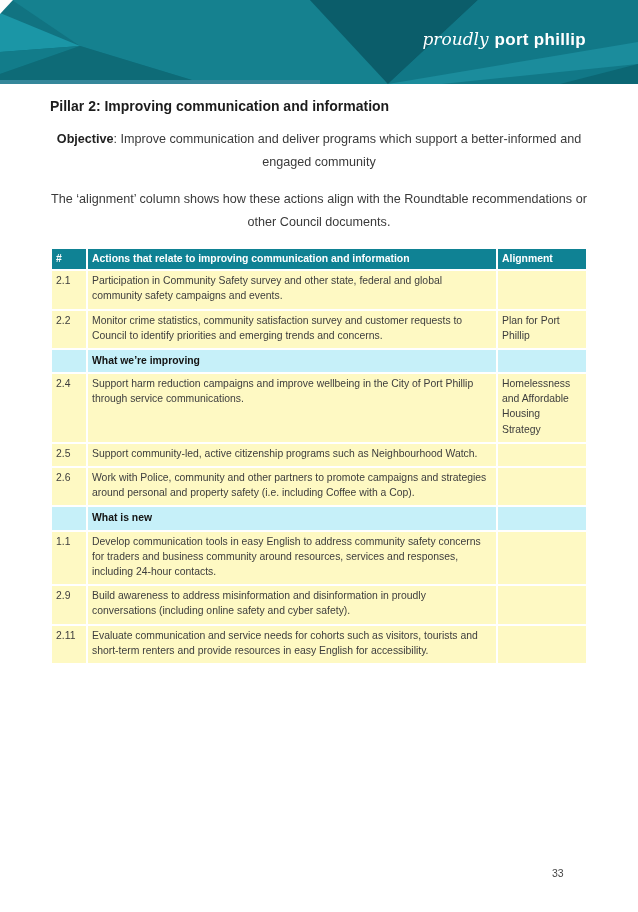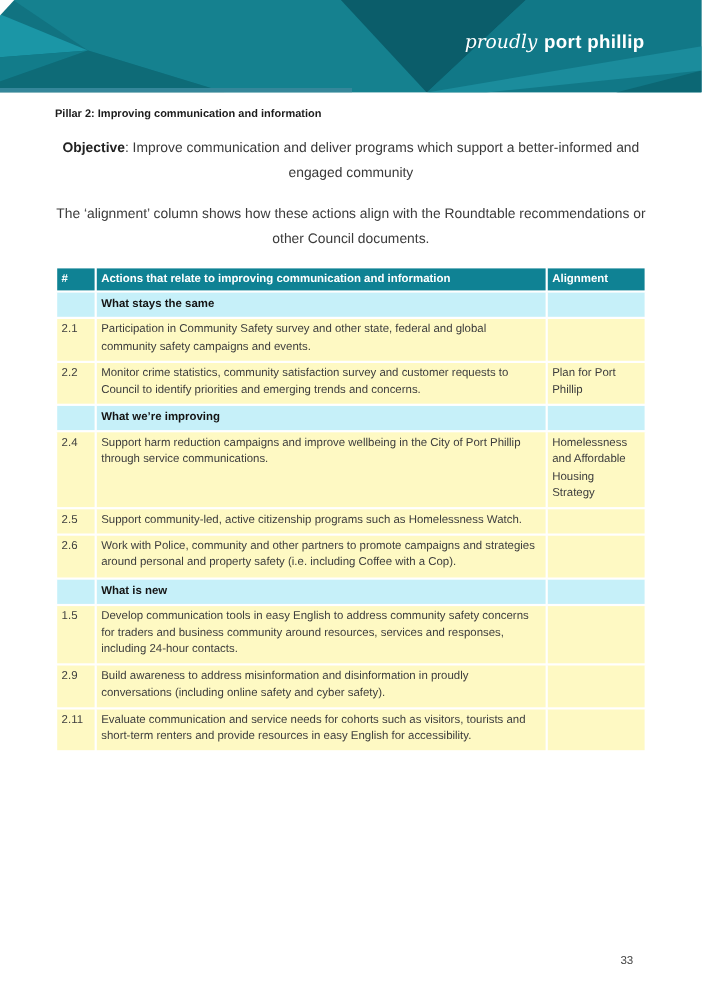--- a/index.html
+++ b/index.html
@@ -36,21 +36,21 @@
   .logo-bold {
     font-weight: bold;
     font-size: 17px;
     letter-spacing: 0.3px;
   }
 
   
   .content { padding: 0 50px; }
   .doc-title {
     margin: 32px 0 0 0;
-    font-size: 10px;
+    font-size: 14px;
     font-weight: bold;
     color: #1c1c1c;
   }
   .para {
     margin: 14px 0 0 0;
     font-size: 12.6px;
     line-height: 1.82;
     color: #3a3a3a;
     text-align: center;
   }
@@ -87,21 +87,21 @@
   tr.action-row td { background: #fef9c3; }
   tr.section-row td { background: #c6f0f9; }
   tr.section-row td.label {
     font-weight: bold;
     color: #141414;
     padding-top: 3px; padding-bottom: 4px;
   }
 
   .page-number {
     position: absolute;
-    top: 867px; left: 564px;
+    top: 867px; left: 552px;
     font-size: 10.5px;
     color: #454545;
   }
 </style>
 </head>
 <body>
 
 <div class="page">
 
   <div class="banner">
@@ -132,25 +132,20 @@
 
     <table class="actions">
       <thead>
         <tr>
           <th class="col-num">#</th>
           <th class="col-action">Actions that relate to improving communication and information</th>
           <th class="col-align">Alignment</th>
         </tr>
       </thead>
       <tbody id="table-body">
-          <tr class="section-row">
-            <td class="num"></td>
-            <td class="label">What stays the same</td>
-            <td class="align"></td>
-          </tr>
           <tr class="action-row">
             <td class="num">2.1</td>
             <td class="action">Participation in Community Safety survey and other state, federal and global community safety campaigns and events.</td>
             <td class="align"></td>
           </tr>
           <tr class="action-row">
             <td class="num">2.2</td>
             <td class="action">Monitor crime statistics, community satisfaction survey and customer requests to Council to identify priorities and emerging trends and concerns.</td>
             <td class="align">Plan for Port Phillip</td>
           </tr>
@@ -159,35 +154,35 @@
             <td class="label">What we’re improving</td>
             <td class="align"></td>
           </tr>
           <tr class="action-row">
             <td class="num">2.4</td>
             <td class="action">Support harm reduction campaigns and improve wellbeing in the City of Port Phillip through service communications.</td>
             <td class="align">Homelessness and Affordable Housing Strategy</td>
           </tr>
           <tr class="action-row">
             <td class="num">2.5</td>
-            <td class="action">Support community-led, active citizenship programs such as Homelessness Watch.</td>
+            <td class="action">Support community-led, active citizenship programs such as Neighbourhood Watch.</td>
             <td class="align"></td>
           </tr>
           <tr class="action-row">
             <td class="num">2.6</td>
             <td class="action">Work with Police, community and other partners to promote campaigns and strategies around personal and property safety (i.e. including Coffee with a Cop).</td>
             <td class="align"></td>
           </tr>
           <tr class="section-row">
             <td class="num"></td>
             <td class="label">What is new</td>
             <td class="align"></td>
           </tr>
           <tr class="action-row">
-            <td class="num">1.5</td>
+            <td class="num">1.1</td>
             <td class="action">Develop communication tools in easy English to address community safety concerns for traders and business community around resources, services and responses, including 24-hour contacts.</td>
             <td class="align"></td>
           </tr>
           <tr class="action-row">
             <td class="num">2.9</td>
             <td class="action">Build awareness to address misinformation and disinformation in proudly conversations (including online safety and cyber safety).</td>
             <td class="align"></td>
           </tr>
           <tr class="action-row">
             <td class="num">2.11</td>

